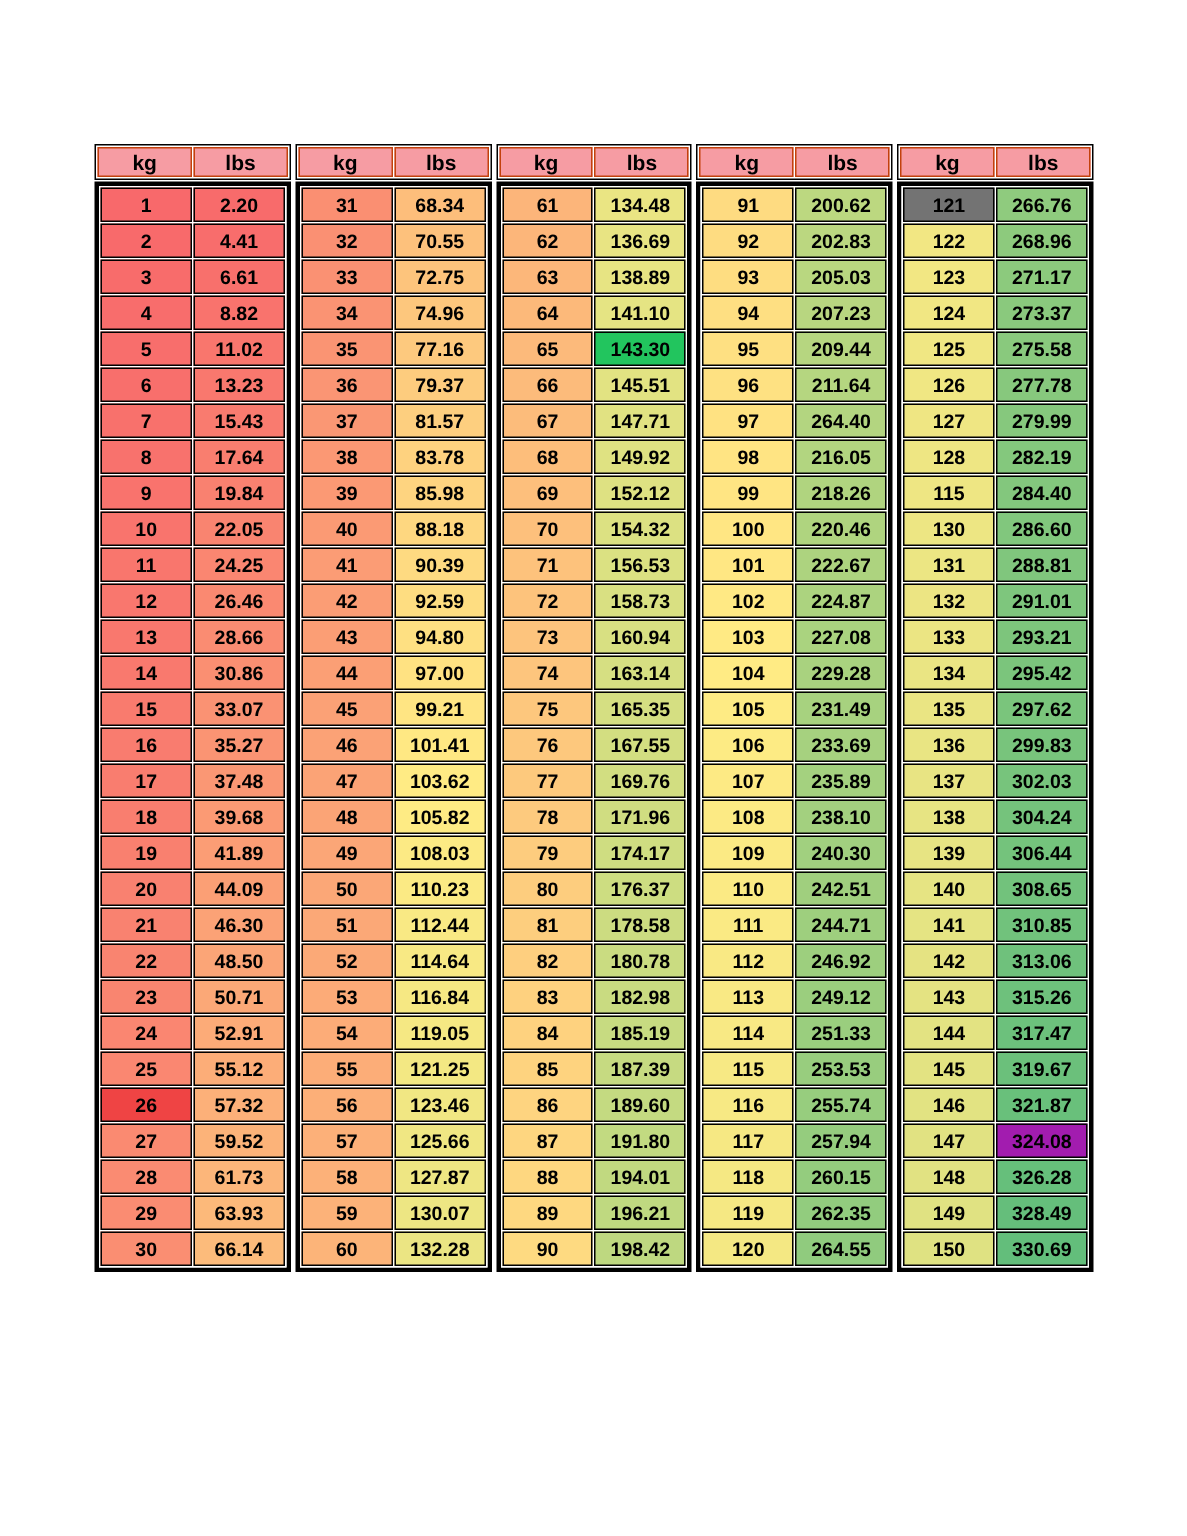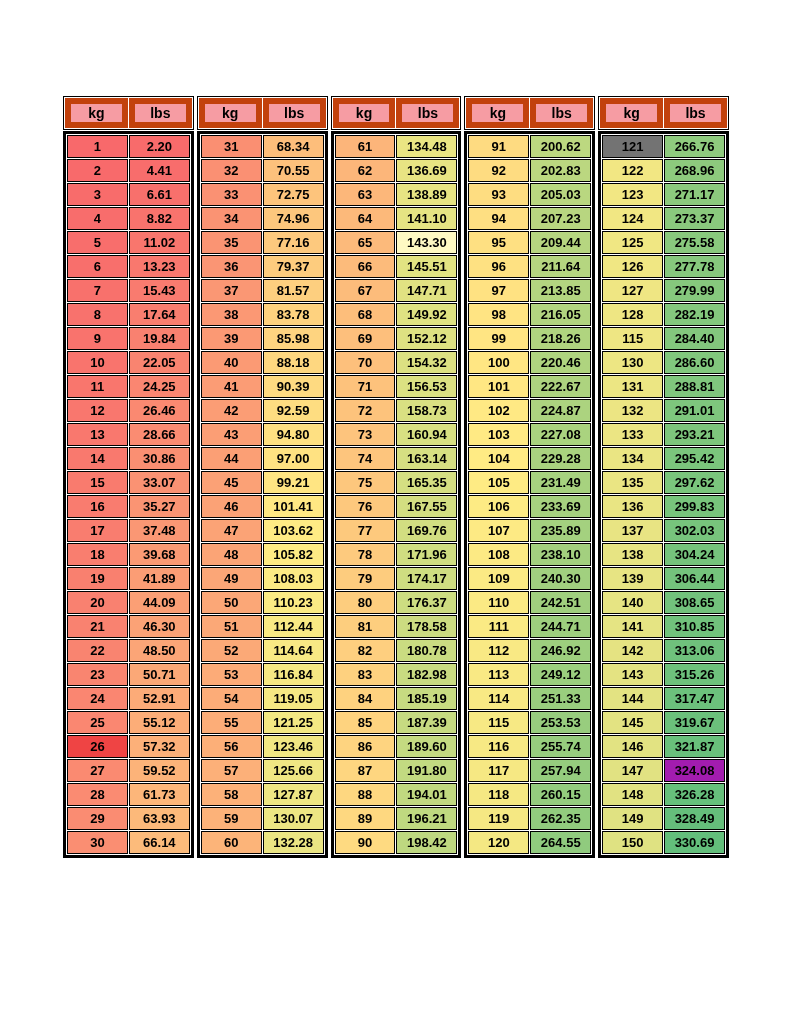--- a/index.html
+++ b/index.html
@@ -13,21 +13,21 @@
     position:absolute; top:96px; left:63px; width:666px;
     display:flex; gap:3px;
   }
   .pair { flex:1 1 0; min-width:0; }
   table.hdr {
     width:100%; border-collapse:separate; border-spacing:1px;
     border:1px solid #000; background:#ffffff; table-layout:fixed;
     margin-bottom:1px;
   }
   table.hdr td {
-    width:50%; height:16px; border:6px solid #c2410c;
+    width:50%; height:16px; border:1px solid #c2410c;
     text-align:center; vertical-align:middle;
     font-size:14px; font-weight:bold; color:#000;
   }
   .pairbox { border:3px solid #000; background:#ffffff; }
   table.bod {
     width:100%; border-collapse:separate; border-spacing:1px;
     background:#ffffff; table-layout:fixed;
   }
   table.bod td {
     width:50%; height:19px; border:1px solid #000;
@@ -339,21 +339,21 @@
               <tr>
                 <td style="background: rgb(252, 183, 122);">63</td>
                 <td style="background: rgb(231, 228, 131);">138.89</td>
               </tr>
               <tr>
                 <td style="background: rgb(252, 185, 122);">64</td>
                 <td style="background: rgb(229, 228, 131);">141.10</td>
               </tr>
               <tr>
                 <td style="background: rgb(252, 186, 123);">65</td>
-                <td style="background: #fef9c3;">143.30</td>
+                <td style="background: #22c55e;">143.30</td>
               </tr>
               <tr>
                 <td style="background: rgb(252, 187, 123);">66</td>
                 <td style="background: rgb(226, 227, 130);">145.51</td>
               </tr>
               <tr>
                 <td style="background: rgb(252, 188, 123);">67</td>
                 <td style="background: rgb(225, 226, 130);">147.71</td>
               </tr>
               <tr>
@@ -483,21 +483,21 @@
               <tr>
                 <td style="background: rgb(254, 224, 130);">95</td>
                 <td style="background: rgb(182, 214, 128);">209.44</td>
               </tr>
               <tr>
                 <td style="background: rgb(254, 225, 130);">96</td>
                 <td style="background: rgb(181, 214, 128);">211.64</td>
               </tr>
               <tr>
                 <td style="background: rgb(255, 226, 130);">97</td>
-                <td style="background: rgb(179, 213, 128);">213.85</td>
+                <td style="background: rgb(179, 213, 128);">264.40</td>
               </tr>
               <tr>
                 <td style="background: rgb(255, 228, 131);">98</td>
                 <td style="background: rgb(178, 213, 128);">216.05</td>
               </tr>
               <tr>
                 <td style="background: rgb(255, 229, 131);">99</td>
                 <td style="background: rgb(176, 212, 127);">218.26</td>
               </tr>
               <tr>

